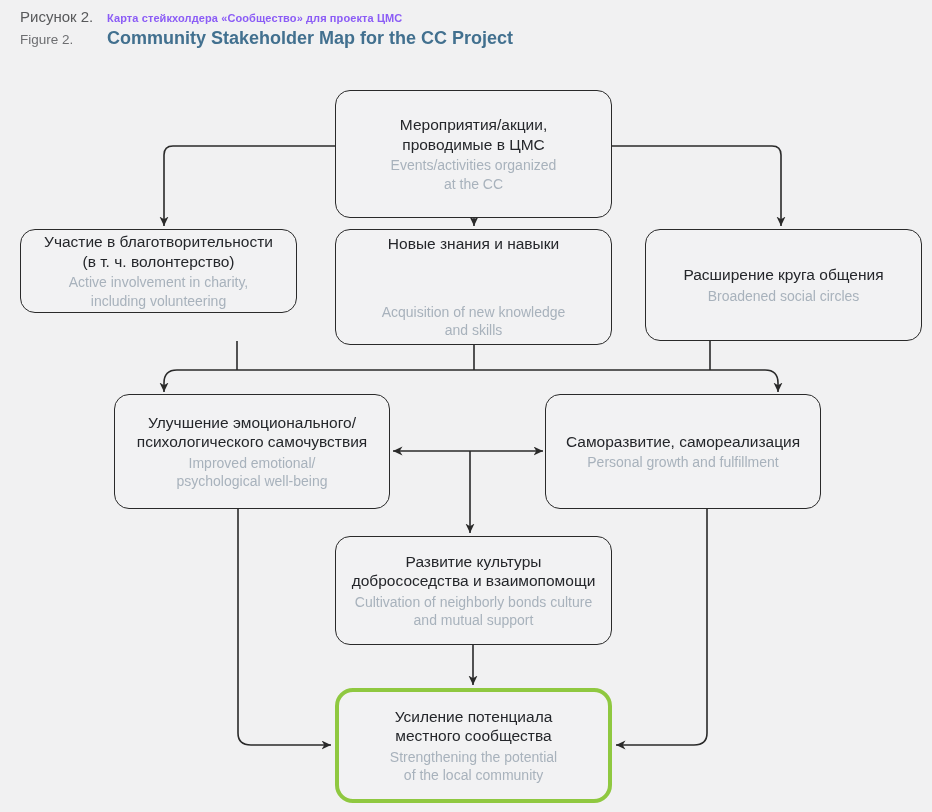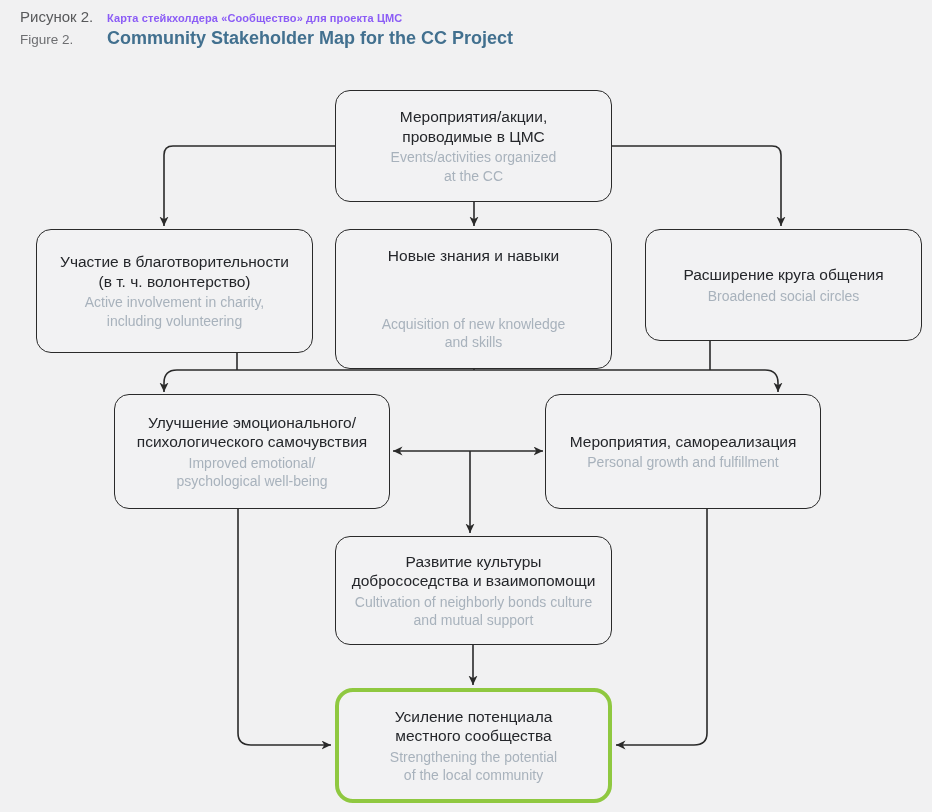--- a/index.html
+++ b/index.html
@@ -124,54 +124,54 @@
     <path d="M 474,370 H 177 Q 164,370 164,383 V 392" marker-end="url(#arr)"></path>
     <path d="M 474,370 H 765 Q 778,370 778,383 V 392" marker-end="url(#arr)"></path>
     <path d="M 470,451 H 393" marker-end="url(#arr)"></path>
     <path d="M 470,451 H 543" marker-end="url(#arr)"></path>
     <path d="M 470,451 V 533" marker-end="url(#arr)"></path>
     <path d="M 473,645 V 685" marker-end="url(#arr)"></path>
     <path d="M 238,509 V 733 Q 238,745 251,745 H 331" marker-end="url(#arr)"></path>
     <path d="M 707,509 V 733 Q 707,745 694,745 H 616" marker-end="url(#arr)"></path>
   </svg>
 
-  <div class="node" style="left:335px; top:90px; width:277px; height:112px;">
+  <div class="node" style="left:335px; top:90px; width:277px; height:128px;">
     <div class="ru">Мероприятия/акции,
 проводимые в ЦМС</div>
     <div class="en">Events/activities organized
 at the CC</div>
   </div>
 
-  <div class="node" style="left:36px; top:229px; width:277px; height:124px;text-align:center;">
+  <div class="node" style="left:20px; top:229px; width:277px; height:84px;text-align:center;">
     <div class="ru">Участие в благотворительности
 (в т. ч. волонтерство)</div>
     <div class="en">Active involvement in charity,
 including volunteering</div>
   </div>
 
-  <div class="node" style="left:335px; top:229px; width:277px; height:140px;gap:47px;">
+  <div class="node" style="left:335px; top:229px; width:277px; height:116px;gap:47px;">
     <div class="ru">Новые знания и навыки</div>
     <div class="en">Acquisition of new knowledge
 and skills</div>
   </div>
 
   <div class="node" style="left:645px; top:229px; width:277px; height:112px;">
     <div class="ru">Расширение круга общения</div>
     <div class="en">Broadened social circles</div>
   </div>
 
   <div class="node" style="left:114px; top:394px; width:276px; height:115px;justify-content:center;">
     <div class="ru">Улучшение эмоционального/
 психологического самочувствия</div>
     <div class="en">Improved emotional/
 psychological well-being</div>
   </div>
 
   <div class="node" style="left:545px; top:394px; width:276px; height:115px;">
-    <div class="ru">Мероприятия, самореализация</div>
+    <div class="ru">Саморазвитие, самореализация</div>
     <div class="en">Personal growth and fulfillment</div>
   </div>
 
   <div class="node" style="left:335px; top:536px; width:277px; height:109px;align-items:center;">
     <div class="ru">Развитие культуры
 добрососедства и взаимопомощи</div>
     <div class="en">Cultivation of neighborly bonds culture
 and mutual support</div>
   </div>
 

